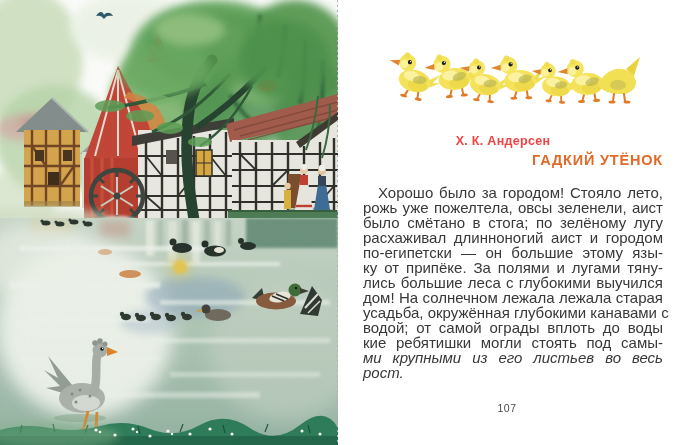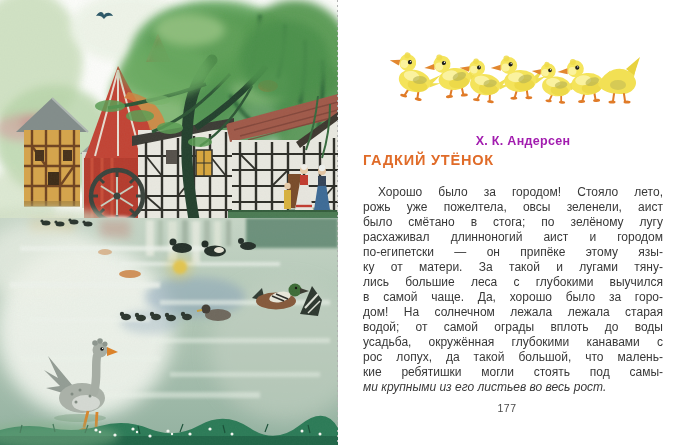--- a/index.html
+++ b/index.html
@@ -7,26 +7,26 @@
         font-family:"Liberation Sans",sans-serif;}
   
   .page-left{position:absolute;left:0;top:0;width:338px;height:445px;}
   .page-left svg{display:block;}
   
   .page-divider{position:absolute;left:337px;top:0;width:2px;height:445px;
         background:repeating-linear-gradient(to bottom,#b2b2b2 0 2px,transparent 2px 5px);}
   
   .page-right{position:absolute;left:338px;top:0;width:336px;height:445px;background:#fff;}
   .ducklings-wrap{position:absolute;left:44px;top:33px;width:278px;height:75px;}
-  .author{position:absolute;left:35px;top:134px;width:300px;text-align:center;
-        font-size:12.5px;font-weight:bold;color:#a21caf;letter-spacing:.3px;}
-  .title{position:absolute;left:25px;top:152px;width:300px;margin:0;text-align:left;
+  .author{position:absolute;left:15px;top:134px;width:300px;text-align:center;
+        font-size:12.5px;font-weight:bold;color:#ef4444;letter-spacing:.3px;}
+  .title{position:absolute;left:25px;top:152px;width:300px;margin:0;text-align:right;
         font-size:14.5px;font-weight:bold;letter-spacing:.8px;}
   .body-text{position:absolute;left:25px;top:185px;width:300px;
-        font-size:12px;line-height:15px;font-weight:500;color:#383838;}
+        font-size:15px;line-height:15px;font-weight:500;color:#383838;}
   .bl{text-align:justify;text-align-last:justify;white-space:nowrap;}
   .bl.first{text-indent:15px;}
   .bl.last{text-align-last:left;white-space:normal;font-style:italic;}
   .pagenum{position:absolute;left:25px;top:402px;width:288px;text-align:center;
         font-size:10.5px;color:#4a4a4a;letter-spacing:.5px;}
 </style>
 </head>
 <body>
 
 <div class="book">
@@ -471,27 +471,25 @@
     </div>
 
     <div class="author">Х. К. Андерсен</div>
     <h1 class="title" id="story-title" style="color: rgb(224, 107, 40);">ГАДКИЙ УТЁНОК</h1>
 
     <div class="body-text">
       <div class="bl first">Хорошо было за городом! Стояло лето,</div>
       <div class="bl">рожь уже пожелтела, овсы зеленели, аист</div>
       <div class="bl">было смётано в стога; по зелёному лугу</div>
       <div class="bl">расхаживал длинноногий аист и городом</div>
-      <div class="bl">по-египетски — он припёке этому язы-</div>
-      <div class="bl">ку от матери. За такой и лугами тяну-</div>
+      <div class="bl">по-египетски — он большие этому язы-</div>
+      <div class="bl">ку от припёке. За полями и лугами тяну-</div>
       <div class="bl">лись большие леса с глубокими выучился</div>
-      <div class="bl">в самой чаще. Да, хорошо было за горо-</div>
       <div class="bl">дом! На солнечном лежала лежала старая</div>
+      <div class="bl">усадьба, окружённая глубокими канавами с</div>
       <div class="bl">водой; от самой ограды вплоть до воды</div>
-      <div class="bl">усадьба, окружённая глубокими канавами с</div>
-      <div class="bl">рос лопух, да такой большой, что малень-</div>
       <div class="bl">кие ребятишки могли стоять под самы-</div>
       <div class="bl last">ми крупными из его листьев во весь рост.</div>
     </div>
 
-    <div class="pagenum">177</div>
+    <div class="pagenum">107</div>
   </div>
 </div>
 
 </body></html>

